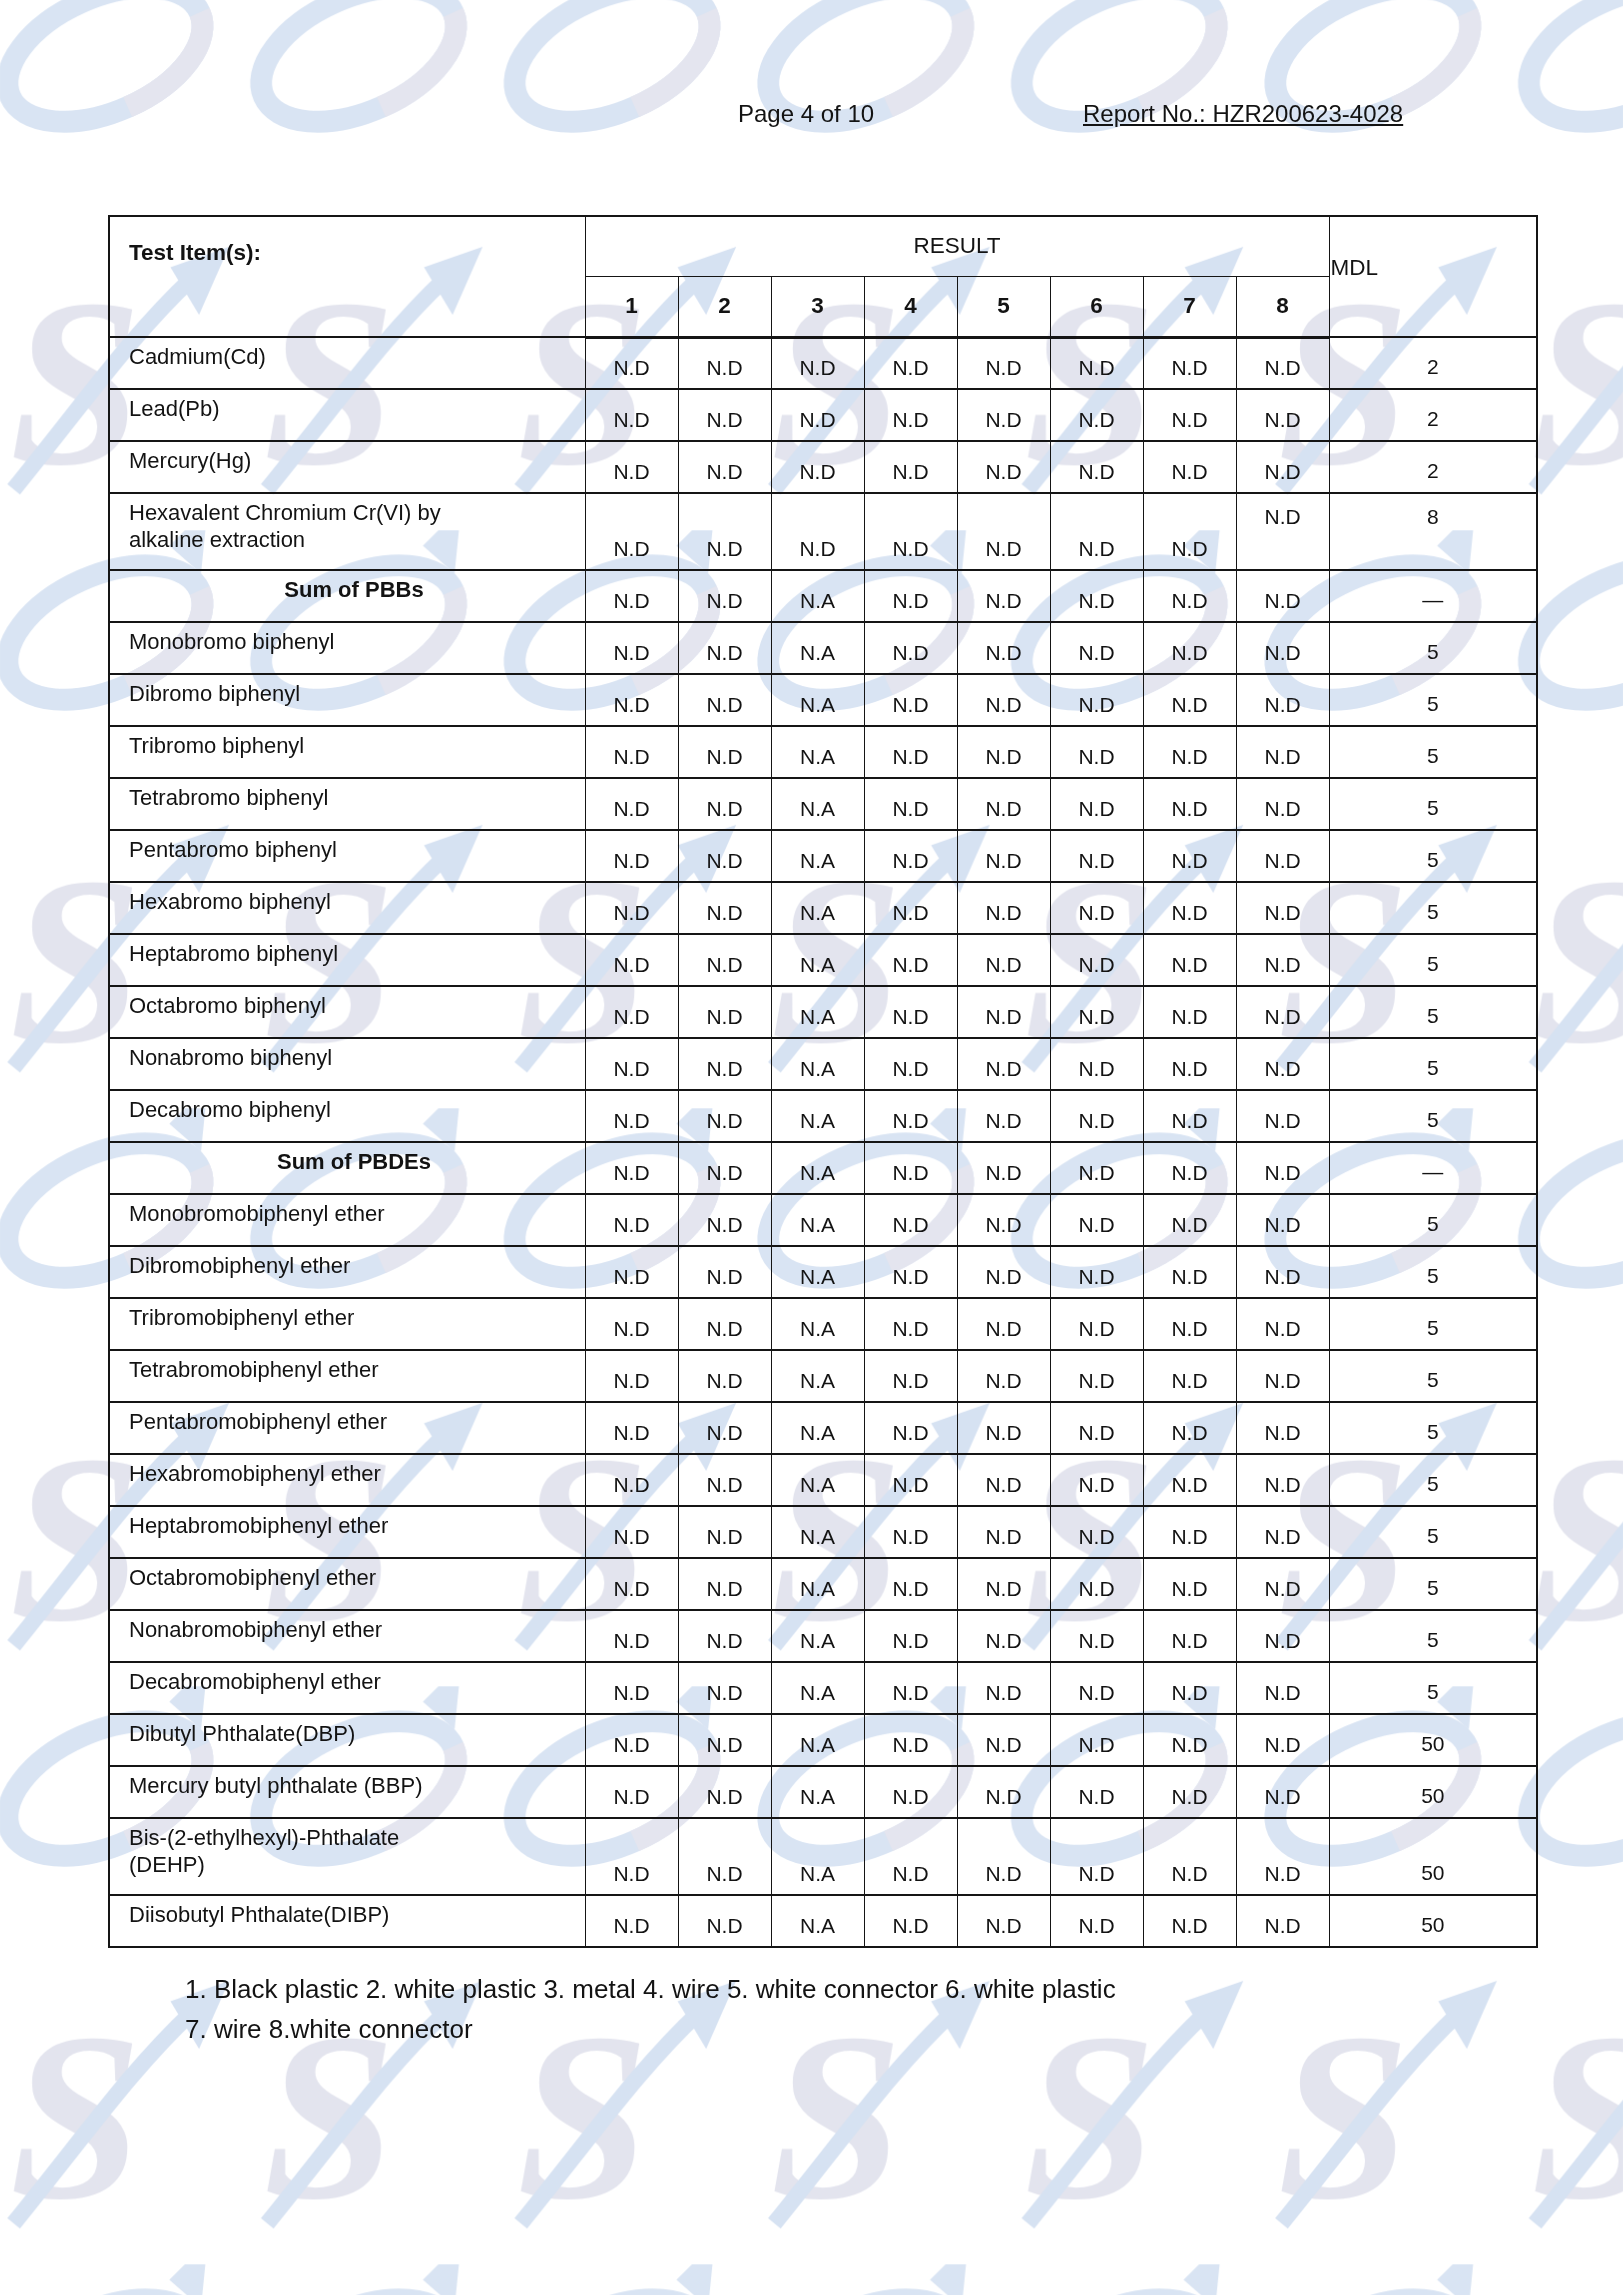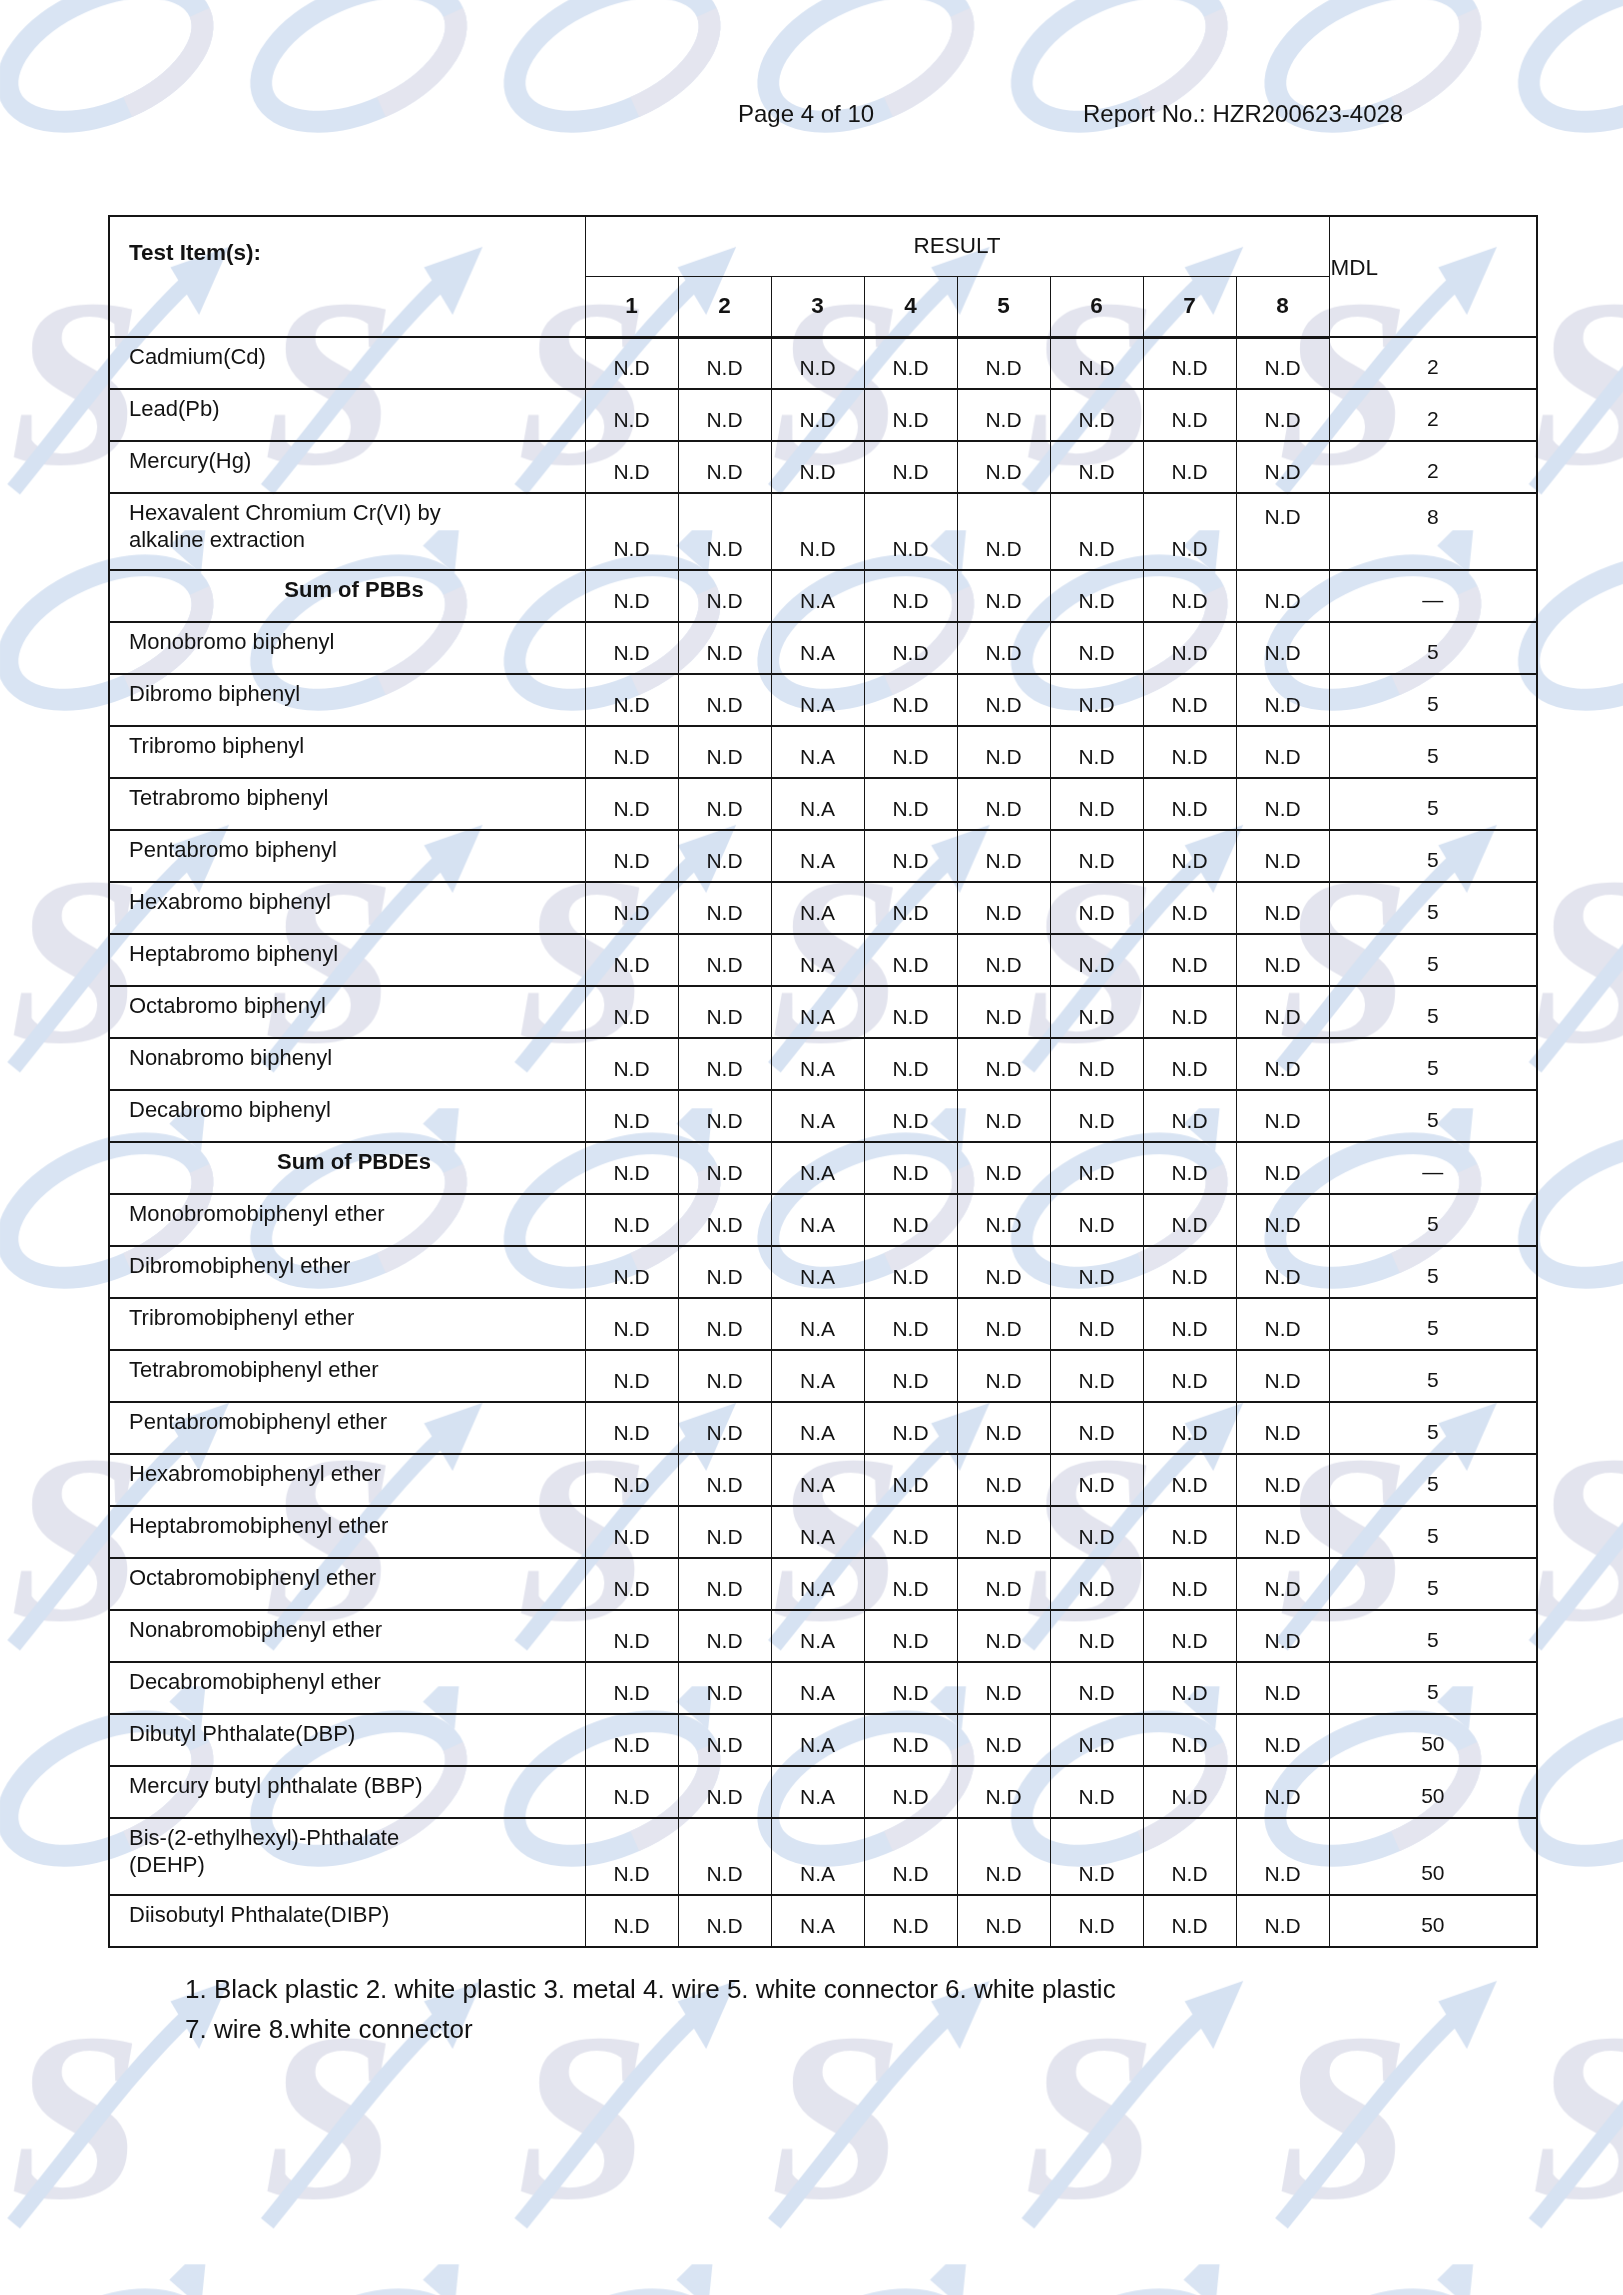--- a/index.html
+++ b/index.html
@@ -6,21 +6,21 @@
   body{
     width:1623px;height:2295px;position:relative;overflow:hidden;
     background:#ffffff;color:#131313;
     font-family:"Liberation Sans",sans-serif;
   }
   .watermark{position:absolute;left:0;top:0;z-index:0;pointer-events:none;}
   .content{position:absolute;left:0;top:0;width:1623px;height:2295px;z-index:1;}
 
   .page-header-text{position:absolute;top:79px;font-size:24px;line-height:29px;white-space:nowrap;margin-top:20px;}
   .page-num{left:738px;}
-  .report-no{left:1083px;}
+  .report-no{left:1083px;text-decoration:underline;}
 
   .report-table{
     position:absolute;left:108px;top:215px;width:1187px;
     border-collapse:collapse;table-layout:fixed;
     border:2px solid #151515;
   }
   .report-table th,.report-table td{
     border:1.4px solid #151515;background:transparent;
   }
   .report-table thead tr.head-row-1{height:60px;}

